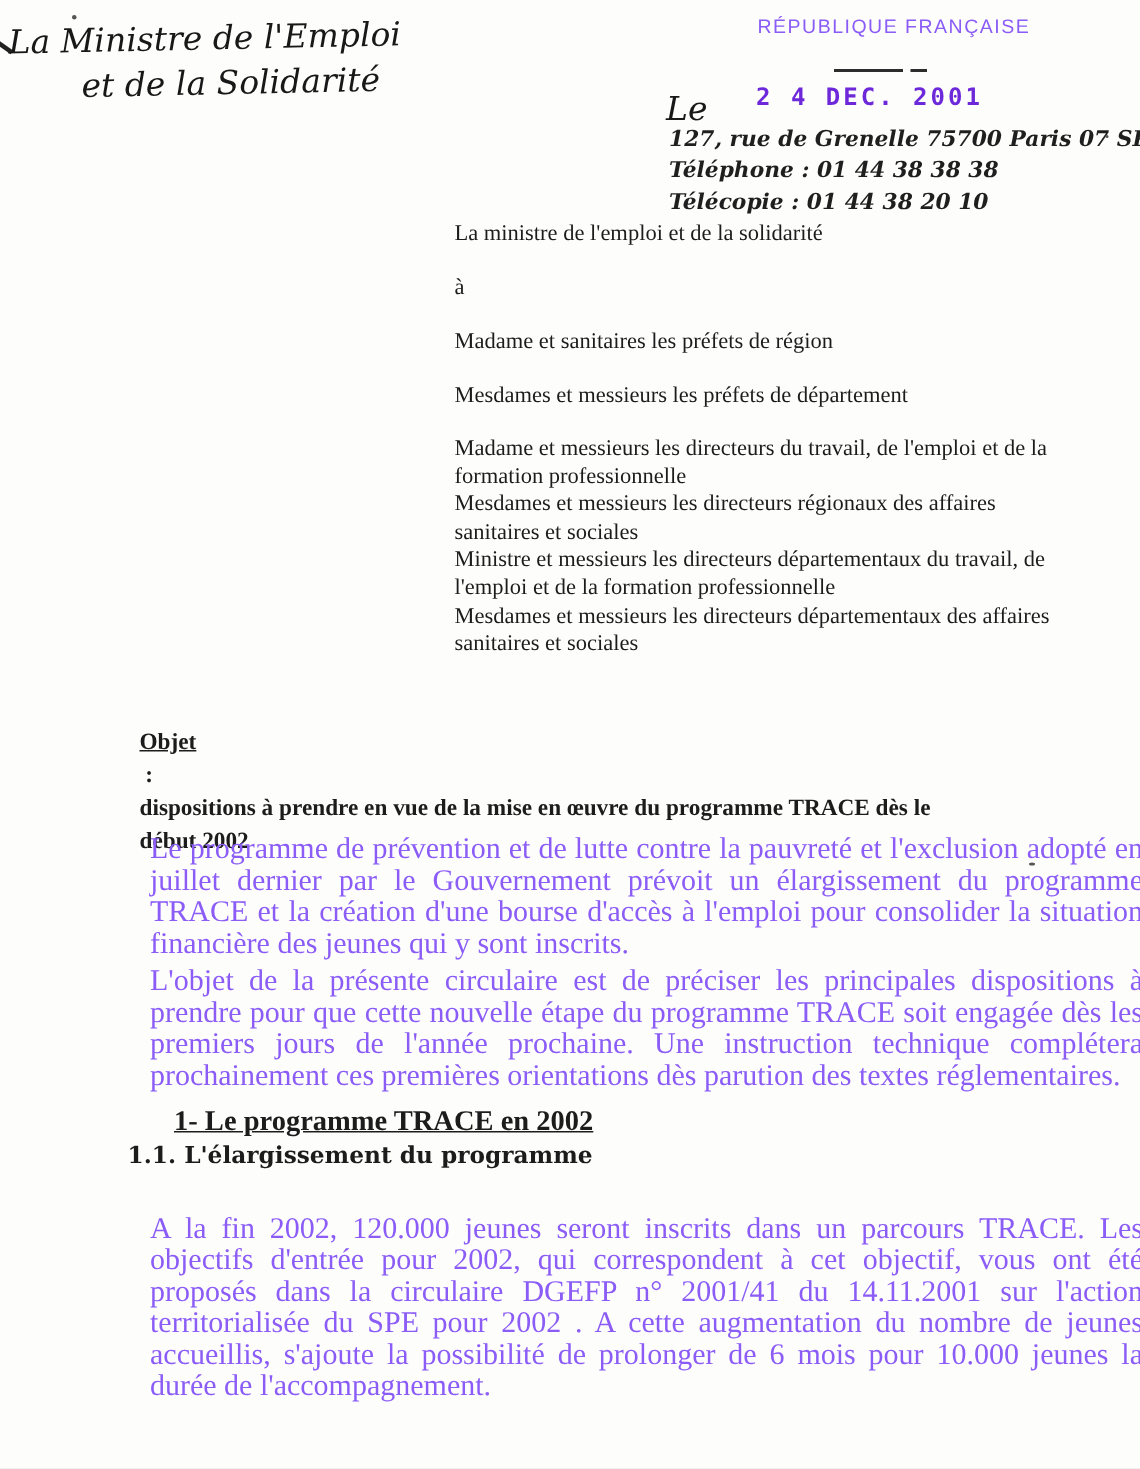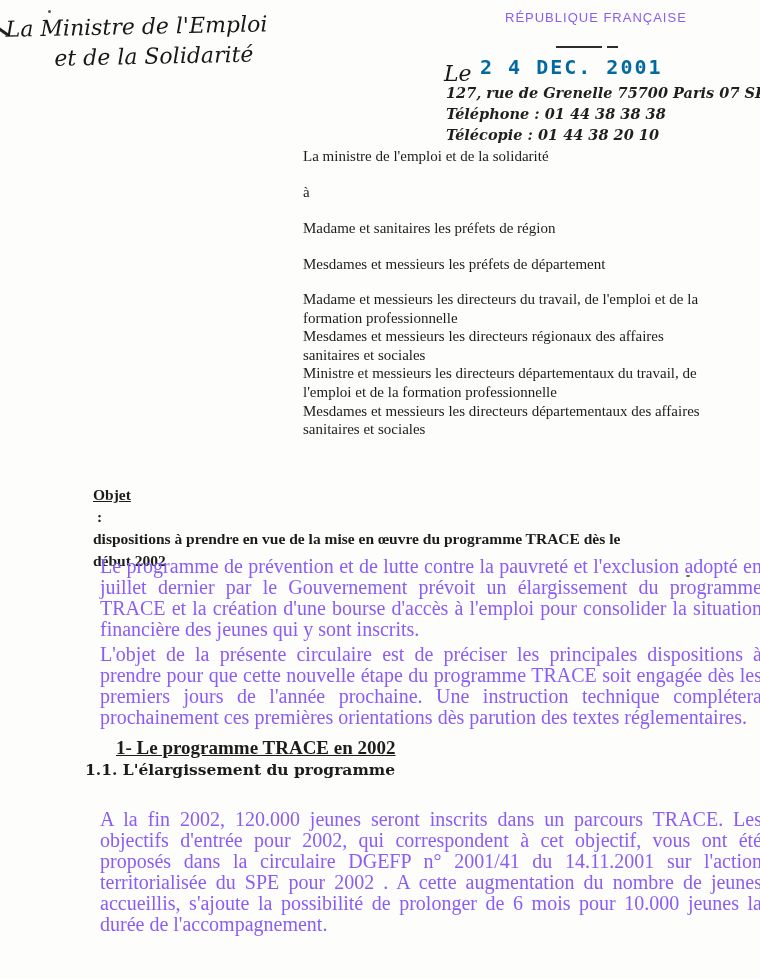--- a/index.html
+++ b/index.html
@@ -69,27 +69,27 @@
     left: 444px;
     top: 48px;
     font-family: "DejaVu Serif", serif;
     font-style: italic;
     font-size: 22px;
     color: #181818;
     margin-top: 13px;
   }
   .date-stamp {
     position: absolute;
-    left: 480px;
+    left: 504px;
     top: 55px;
     font-family: "DejaVu Sans Mono", monospace;
     font-weight: bold;
-    font-size: 20px;
+    font-size: 16px;
     letter-spacing: 2px;
-    color: #0369a1;
+    color: #6d28d9;
     white-space: nowrap;
   }
   .address-block {
     position: absolute;
     left: 446px;
     top: 82px;
     font-family: "DejaVu Serif", serif;
     font-style: italic;
     font-weight: 600;
     font-size: 14.5px;

